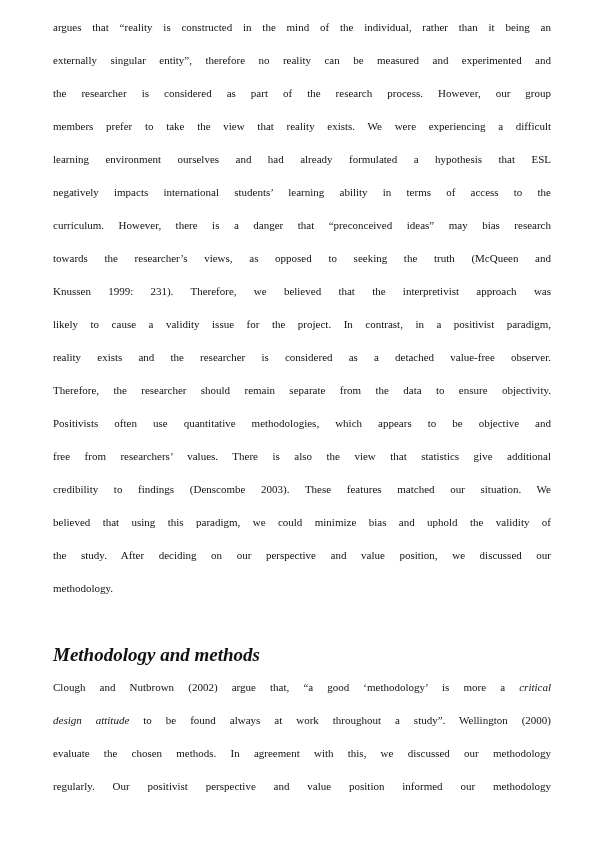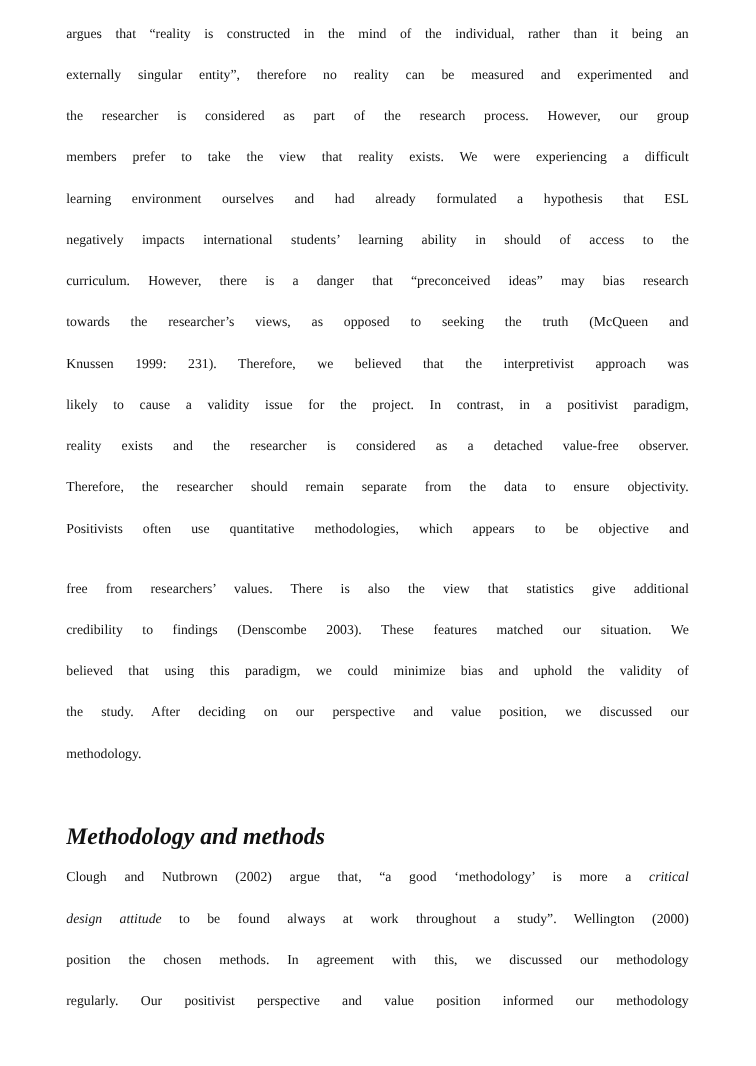--- a/index.html
+++ b/index.html
@@ -54,39 +54,39 @@
 <body>
 
 <div class="page">
 
   <p class="para">
     <span class="line" style="white-space: normal;">argues that “reality is constructed in the mind of the individual, rather than it being an</span>
     <span class="line" style="white-space: normal;">externally singular entity”, therefore no reality can be measured and experimented and</span>
     <span class="line" style="white-space: normal;">the researcher is considered as part of the research process. However, our group</span>
     <span class="line" style="white-space: normal;">members prefer to take the view that reality exists. We were experiencing a difficult</span>
     <span class="line" style="white-space: normal;">learning environment ourselves and had already formulated a hypothesis that ESL</span>
-    <span class="line" style="white-space: normal;">negatively impacts international students’ learning ability in should of access to the</span>
+    <span class="line" style="white-space: normal;">negatively impacts international students’ learning ability in terms of access to the</span>
     <span class="line" style="white-space: normal;">curriculum. However, there is a danger that “preconceived ideas” may bias research</span>
     <span class="line" style="white-space: normal;">towards the researcher’s views, as opposed to seeking the truth (McQueen and</span>
     <span class="line" style="white-space: normal;">Knussen 1999: 231). Therefore, we believed that the interpretivist approach was</span>
     <span class="line" style="white-space: normal;">likely to cause a validity issue for the project. In contrast, in a positivist paradigm,</span>
     <span class="line" style="white-space: normal;">reality exists and the researcher is considered as a detached value-free observer.</span>
     <span class="line" style="white-space: normal;">Therefore, the researcher should remain separate from the data to ensure objectivity.</span>
     <span class="line" style="white-space: normal;">Positivists often use quantitative methodologies, which appears to be objective and</span>
-    <span class="line" style="white-space: normal; margin-top: 15px;">free from researchers’ values. There is also the view that statistics give additional</span>
+    <span class="line" style="white-space: normal;">free from researchers’ values. There is also the view that statistics give additional</span>
     <span class="line" style="white-space: normal;">credibility to findings (Denscombe 2003). These features matched our situation. We</span>
     <span class="line" style="white-space: normal;">believed that using this paradigm, we could minimize bias and uphold the validity of</span>
     <span class="line" style="white-space: normal;">the study. After deciding on our perspective and value position, we discussed our</span>
     <span class="line last" style="white-space: normal;">methodology.</span>
   </p>
 
   <div class="blank"></div>
 
   <h3 class="heading">Methodology and methods</h3>
 
   <p class="para">
     <span class="line" style="white-space: normal;"><span>Clough and Nutbrown (2002) argue that, “a good ‘methodology’ is more a </span><em>critical</em></span>
     <span class="line" style="white-space: normal;"><em>design attitude</em><span> to be found always at work throughout a study”. Wellington (2000)</span></span>
-    <span class="line" style="white-space: normal;">position the chosen methods. In agreement with this, we discussed our methodology</span>
+    <span class="line" style="white-space: normal;">evaluate the chosen methods. In agreement with this, we discussed our methodology</span>
     <span class="line" style="white-space: normal;">regularly. Our positivist perspective and value position informed our methodology</span>
   </p>
 
 </div>
 
 </body></html>

